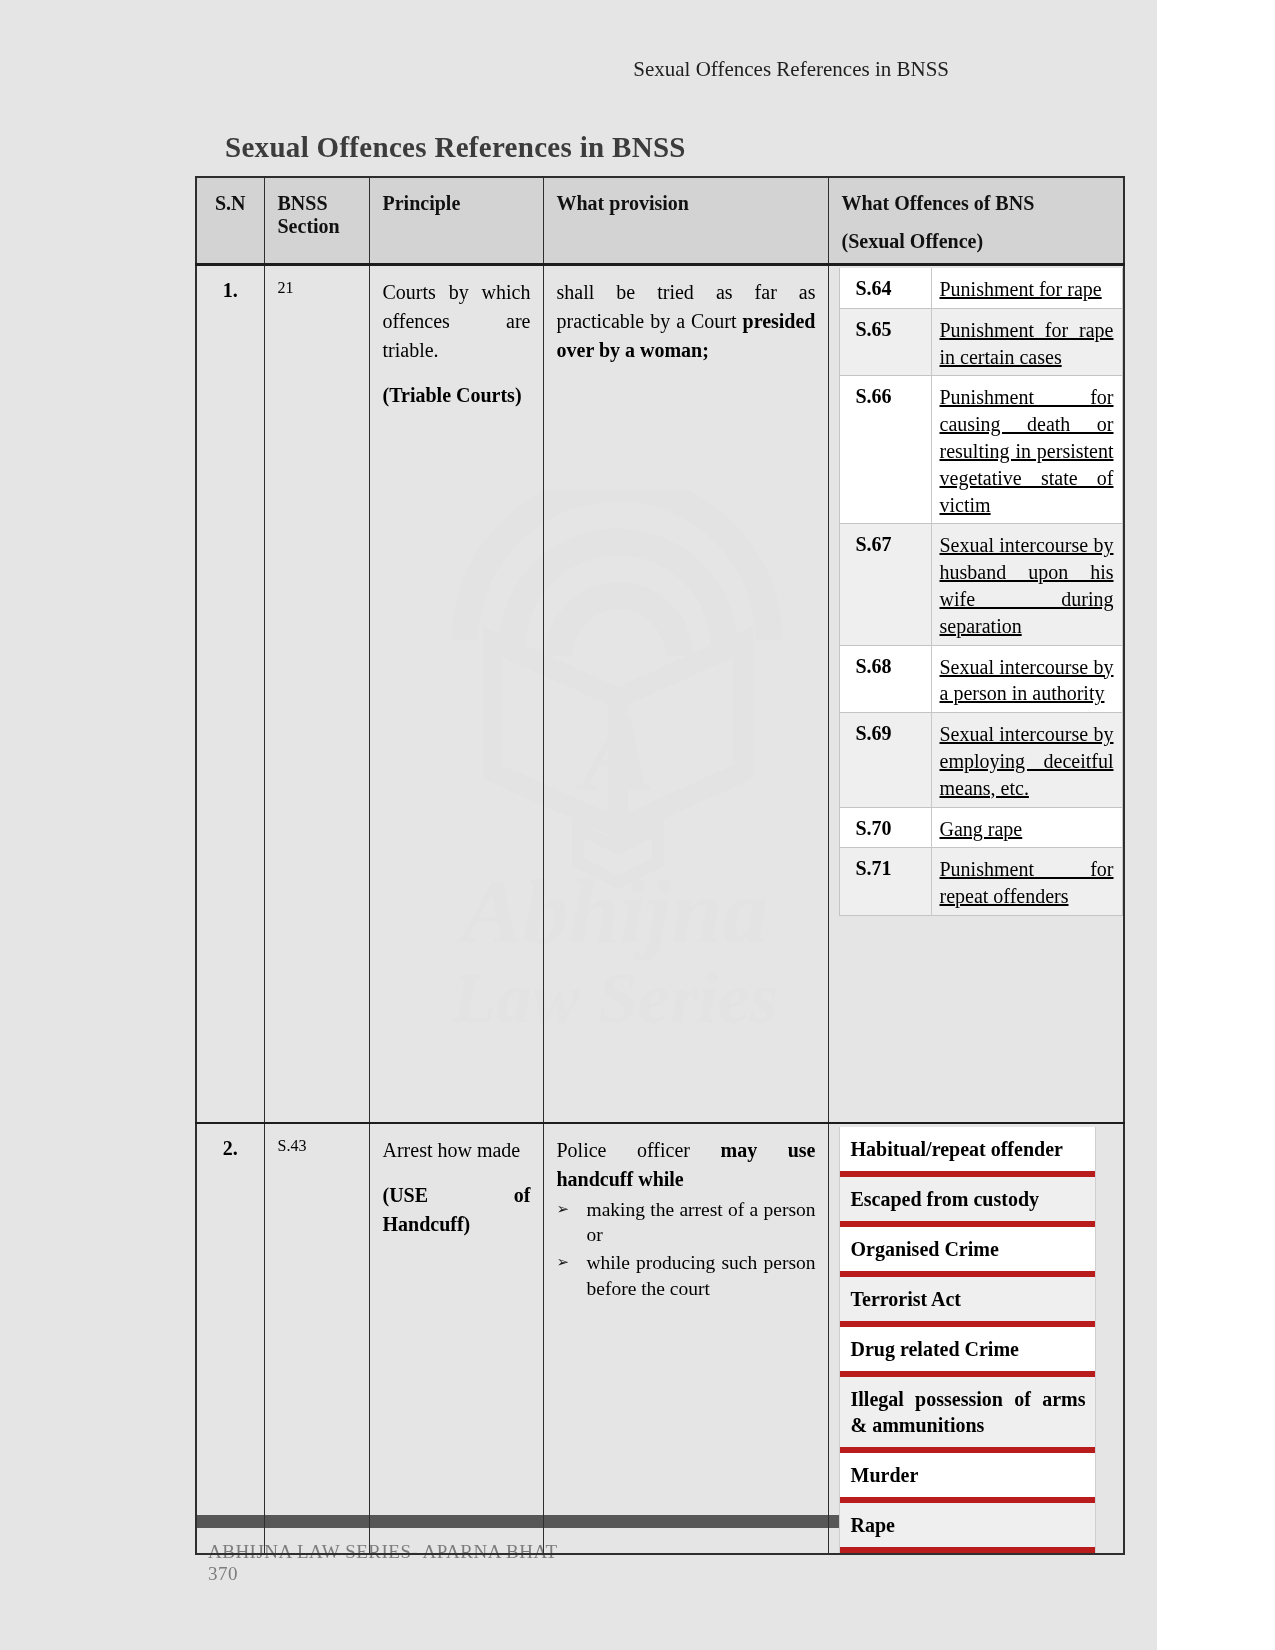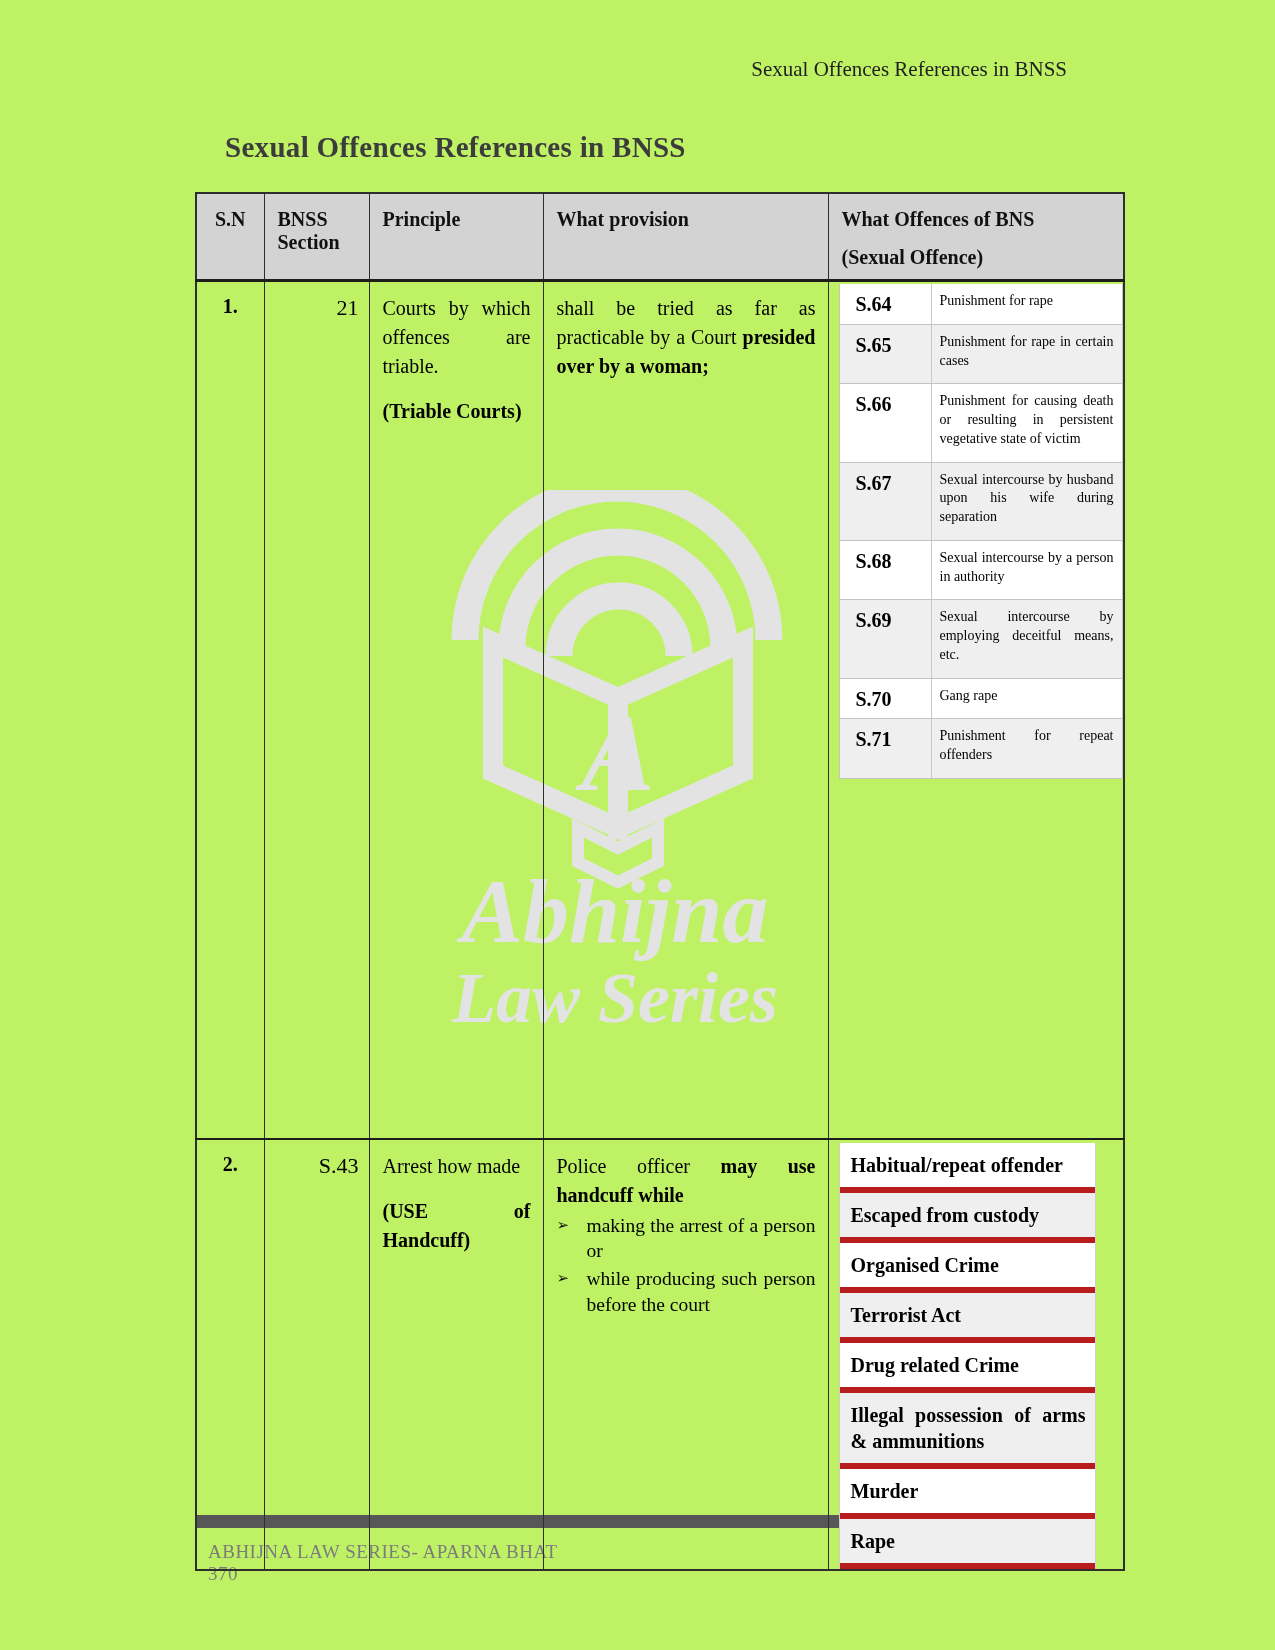--- a/index.html
+++ b/index.html
@@ -4,56 +4,56 @@
 <style>
   :root{
     --header-bg:#d3d3d3;
     --stripe-bg:#efefef;
     --bar:#575757;
     --wm:#e3e3e3;
     --border:#2e2e2e;
   }
   *{box-sizing:border-box;margin:0;padding:0;}
   body{background:#fff;font-family:"Liberation Serif","DejaVu Serif",serif;}
-  .page{position:relative;width:1275px;height:1650px;background:#bef264;overflow:hidden;}
+  .page{position:relative;width:1157px;height:1650px;background:#e5e5e5;overflow:hidden;}
 
   .running-header{position:absolute;top:57px;right:208px;font-size:21px;color:#1f1f1f;}
   .doc-title{position:absolute;top:131px;left:225px;font-size:29px;font-weight:bold;color:#3c3c3c;letter-spacing:.3px;}
 
   
   .watermark{position:absolute;left:430px;top:490px;z-index:0;pointer-events:none;}
 
   
-  table.main{position:absolute;left:195px;top:192px;width:928px;border-collapse:collapse;table-layout:fixed;z-index:1;background:transparent;}
+  table.main{position:absolute;left:195px;top:176px;width:928px;border-collapse:collapse;table-layout:fixed;z-index:1;background:transparent;}
   table.main th,table.main td{border:1px solid var(--border);vertical-align:top;}
   table.main{border:2px solid var(--border);}
   table.main thead th{
     background:var(--header-bg);
     font-size:20px;font-weight:bold;color:#111;
     text-align:left;padding:14px 12px 10px 13px;
     border-bottom:3px solid #1d1d1d;
     height:82px;
   }
   table.main thead th.c-sn{text-align:center;padding-left:4px;padding-right:4px;}
   .th-line2{margin-top:15px;font-weight:bold;}
   td.c-sn{text-align:center;font-weight:bold;font-size:20px;padding-top:13px;}
-  td.c-section{font-size:22px;padding:13px 10px 0 13px;text-align:right;}
+  td.c-section{font-size:16px;padding:13px 10px 0 13px;}
   td.c-principle,td.c-provision{font-size:20px;line-height:1.45;padding:12px 12px 0 13px;}
   .just{text-align:justify;text-align-last:left;}
   .note{margin-top:16px;font-weight:bold;}
   tr.row1{height:858px;}
   tr.row2{height:371px;border-top:2px solid #1d1d1d;}
   td.c-offences{padding:0 0 0 10px;border-radius:26px;}
 
   
   .subtable{width:284px;margin-top:2px;border-left:1px solid #c4c4c4;border-right:1px solid #c4c4c4;}
   .sub-row{display:flex;border-bottom:1px solid #c4c4c4;background:#fff;}
   .sub-row.shaded{background:var(--stripe-bg);}
   .sub-code{width:92px;flex:0 0 92px;font-weight:bold;font-size:20px;padding:9px 4px 6px 16px;border-right:1px solid #c8c8c8;}
-  .sub-desc{flex:1;font-size:14px;line-height:1.34;padding:8px 8px 13px 8px;text-align:justify;text-align-last:left;}
+  .sub-desc{flex:1;font-size:20px;line-height:1.34;padding:8px 8px 5px 8px;text-align:justify;text-align-last:left;text-decoration:underline;}
 
   
   .bullets{list-style:none;margin-top:2px;}
   .bullets li{display:flex;font-size:19.5px;line-height:1.3;margin-top:3px;}
   .bullet-glyph{font-family:"DejaVu Sans",sans-serif;font-size:15px;flex:0 0 30px;padding-top:3px;color:#111;}
   .bullet-text{flex:1;text-align:justify;text-align-last:left;}
 
   
   .cat-list{width:257px;margin-top:3px;border-left:1px solid #cfcfcf;border-right:1px solid #cfcfcf;}
   .cat-item{font-size:20px;font-weight:bold;line-height:1.3;padding:9px 9px 9px 11px;border-bottom:6px solid #b91c1c;background:#fff;text-align:justify;text-align-last:left;}

